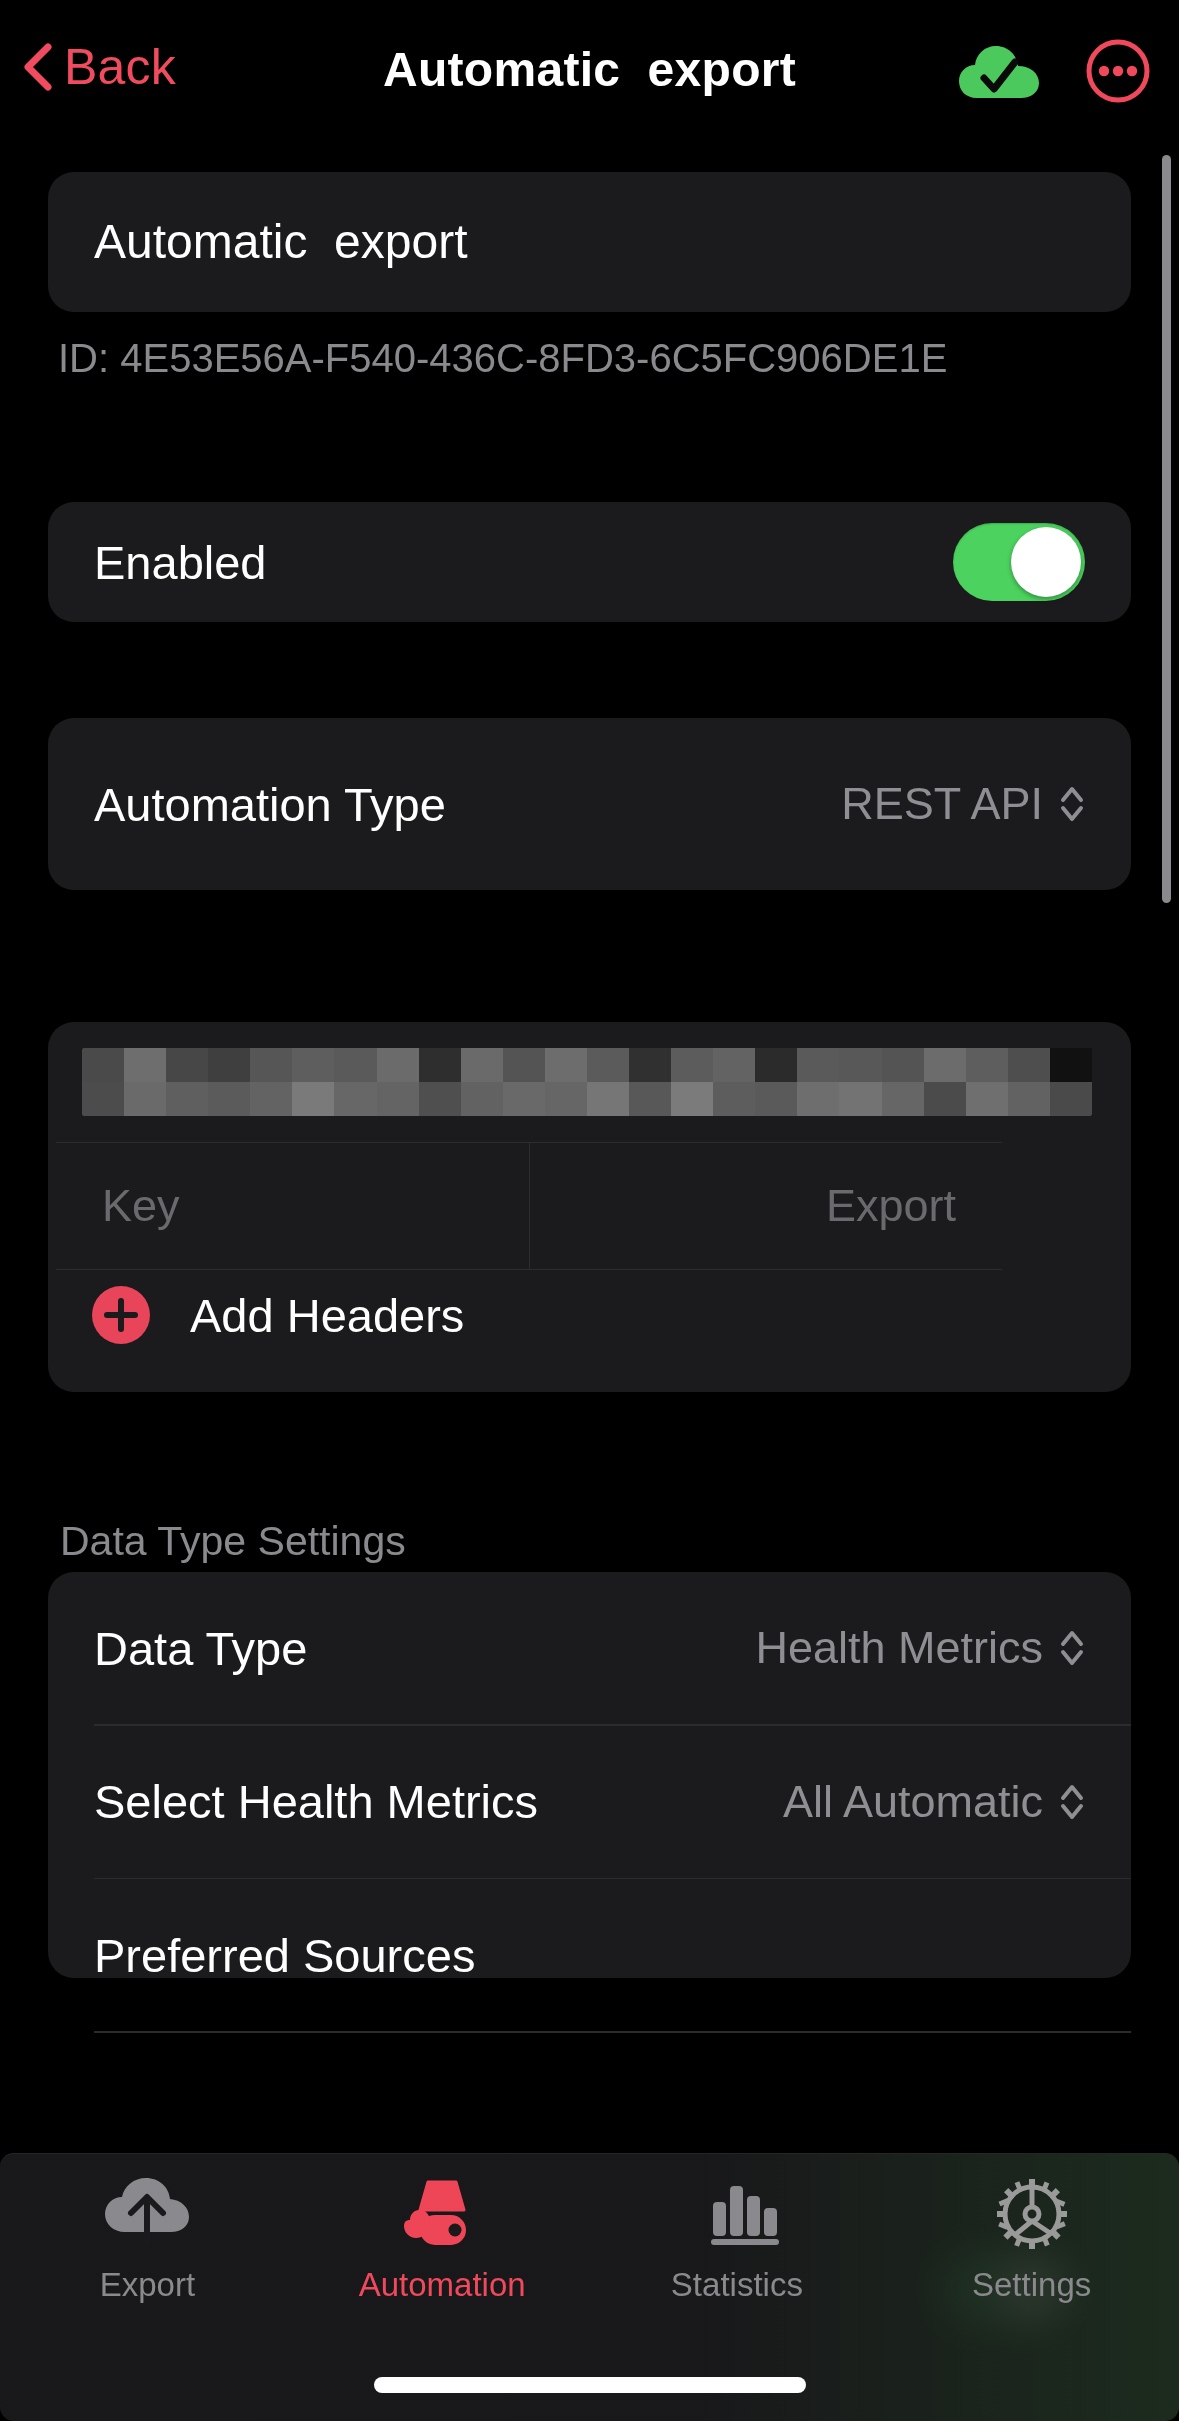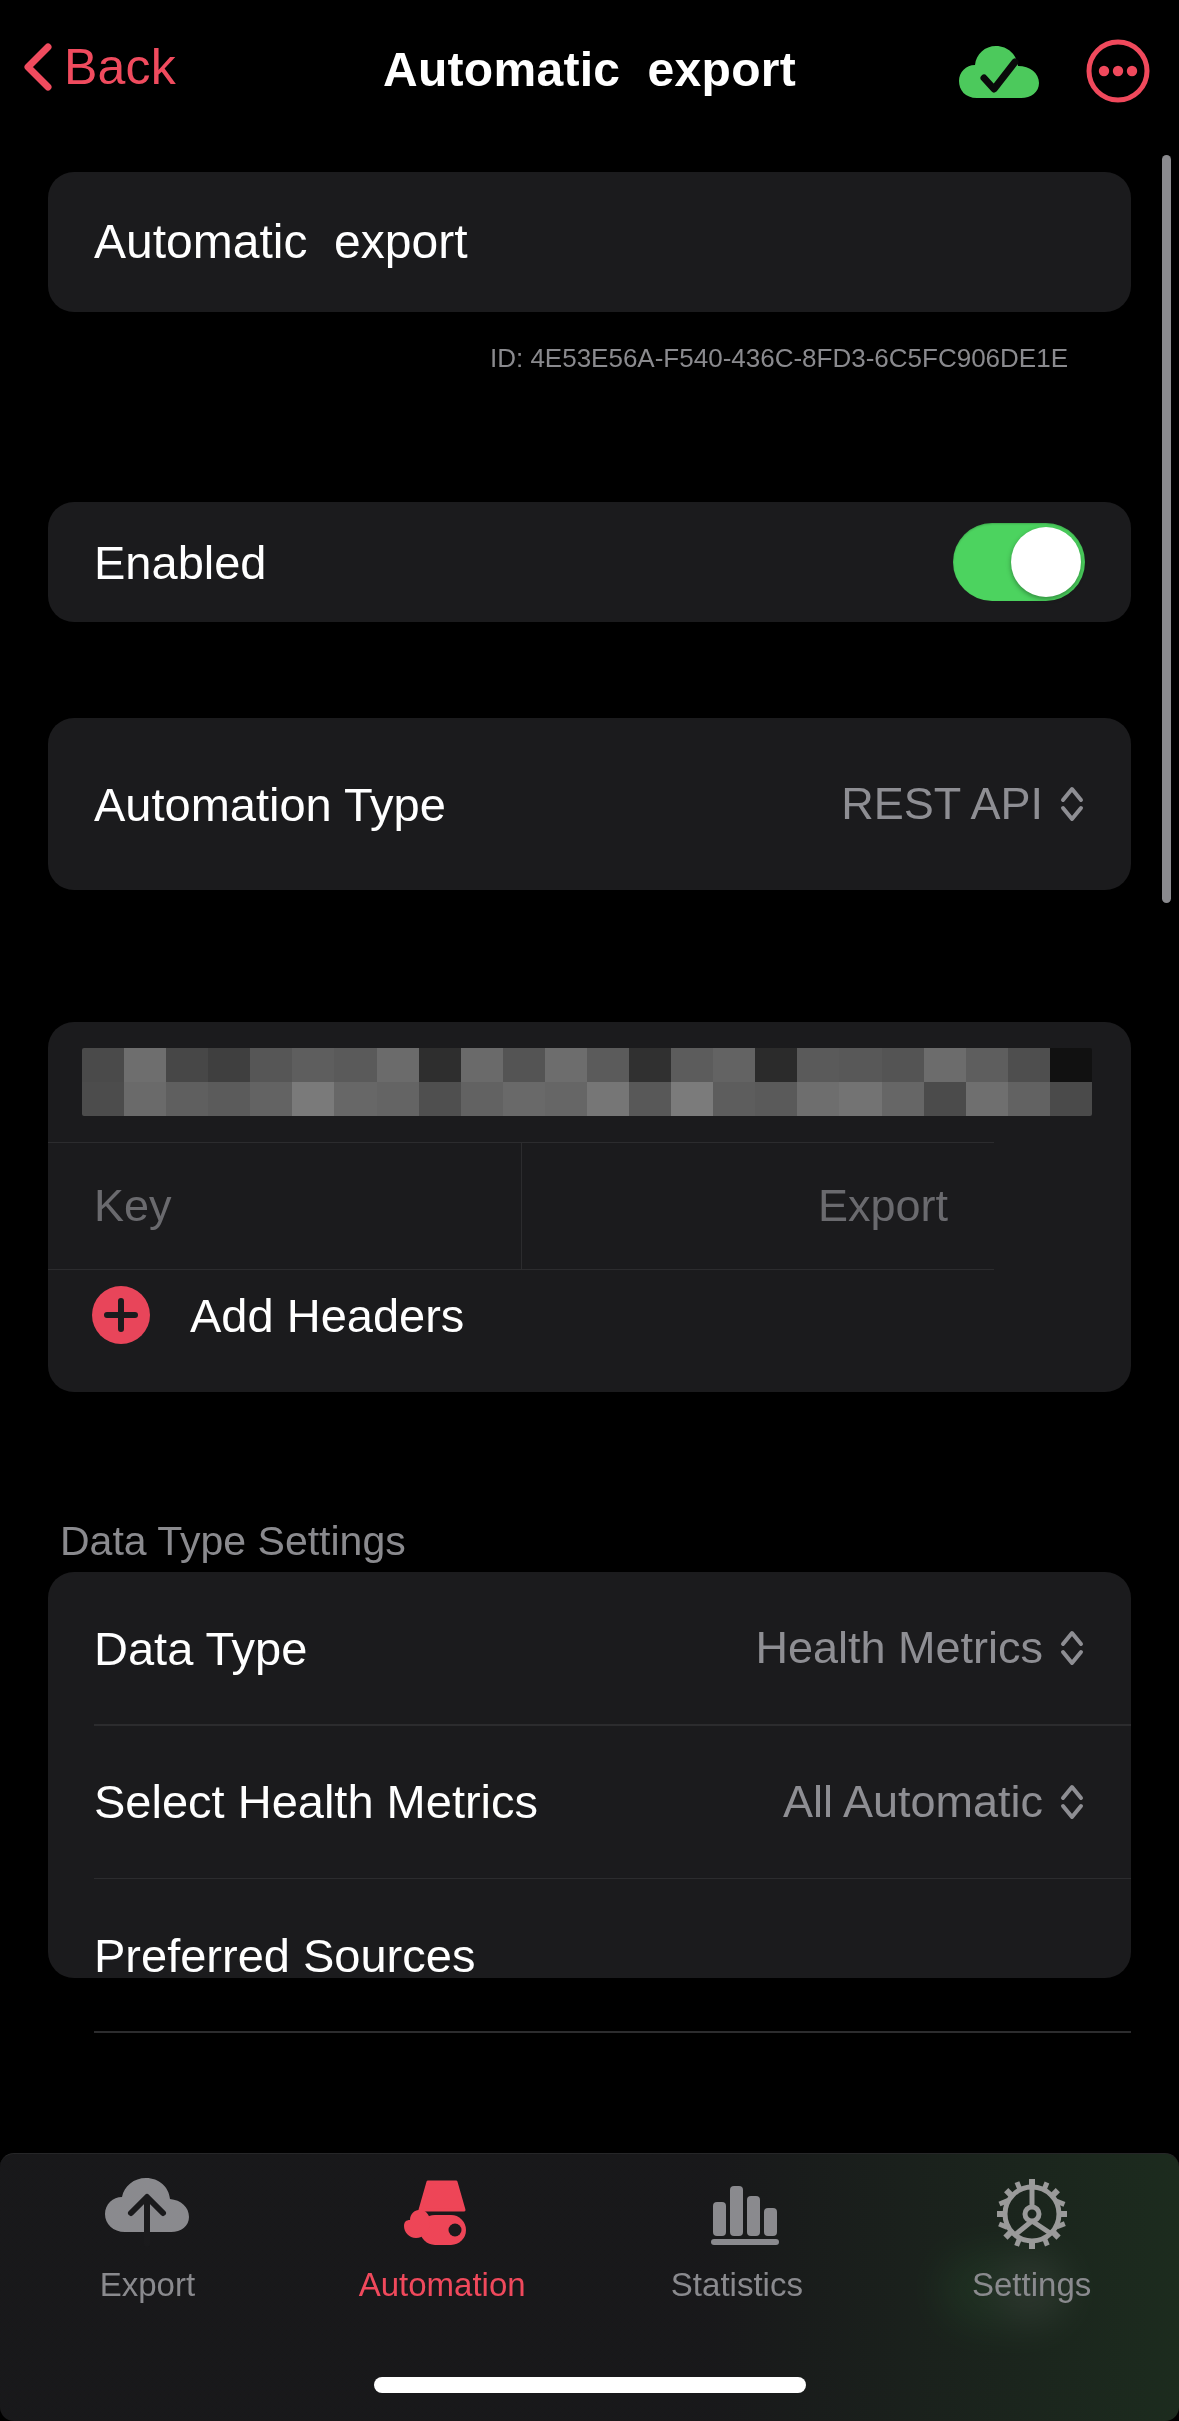--- a/index.html
+++ b/index.html
@@ -52,23 +52,22 @@
   .row-value-wrap { display: flex; align-items: center; gap: 16px; }
   .row-value { color: #8E8E93; font-size: 45px; }
   .stepper { width: 26px; height: 42px; flex: 0 0 auto; }
 
   
   #card-name { top: 32px; height: 140px; }
   #card-name .name-text { color: #fff; font-size: 48px; white-space: pre; padding-left: 46px; line-height: 140px; }
 
   .id-text {
     position: absolute; left: 58px; top: 190px; width: 1010px;
-    color: #8A8A8E; font-size: 26px; line-height: 56px;
+    color: #8A8A8E; font-size: 40px; line-height: 56px;
     font-family: "Liberation Sans", sans-serif;
-    text-align: right;
   }
 
   
   #card-enabled { top: 362px; height: 120px; }
   .toggle {
     width: 132px; height: 78px; border-radius: 39px;
     background: #4CD35F; position: relative; cursor: pointer;
     box-shadow: inset 0 1px 2px rgba(0,0,0,.2);
   }
   .toggle .knob {
@@ -82,21 +81,21 @@
 
   
   #card-rest { top: 882px; height: 370px; }
   .url-blur {
     position: absolute; left: 34px; top: 26px; width: 1010px; height: 68px;
     display: grid; grid-template-columns: repeat(24, 1fr); grid-template-rows: 1fr 1fr;
     overflow: hidden; border-radius: 2px;
   }
   .url-blur span { display:block; }
   .kv-row {
-    position: absolute; left: 0; top: 120px; width: 946px; height: 128px;
+    position: absolute; left: 8px; top: 120px; width: 946px; height: 128px;
     border-top: 1.5px solid #2C2C2E; border-bottom: 1.5px solid #2C2C2E;
     display: flex; align-items: center;
   }
   .kv-cell { flex: 1; height: 100%; display: flex; align-items: center; }
   .kv-cell.key { padding-left: 46px; }
   .kv-cell.val { padding-right: 46px; justify-content: flex-end; border-left: 1.5px solid #2C2C2E; }
   .kv-ph { color: #6A6A6E; font-size: 45px; }
   .add-row {
     position: absolute; left: 0; top: 234px; width: 1083px; height: 118px;
     display: flex; align-items: center; padding-left: 44px; gap: 40px; cursor: pointer;

